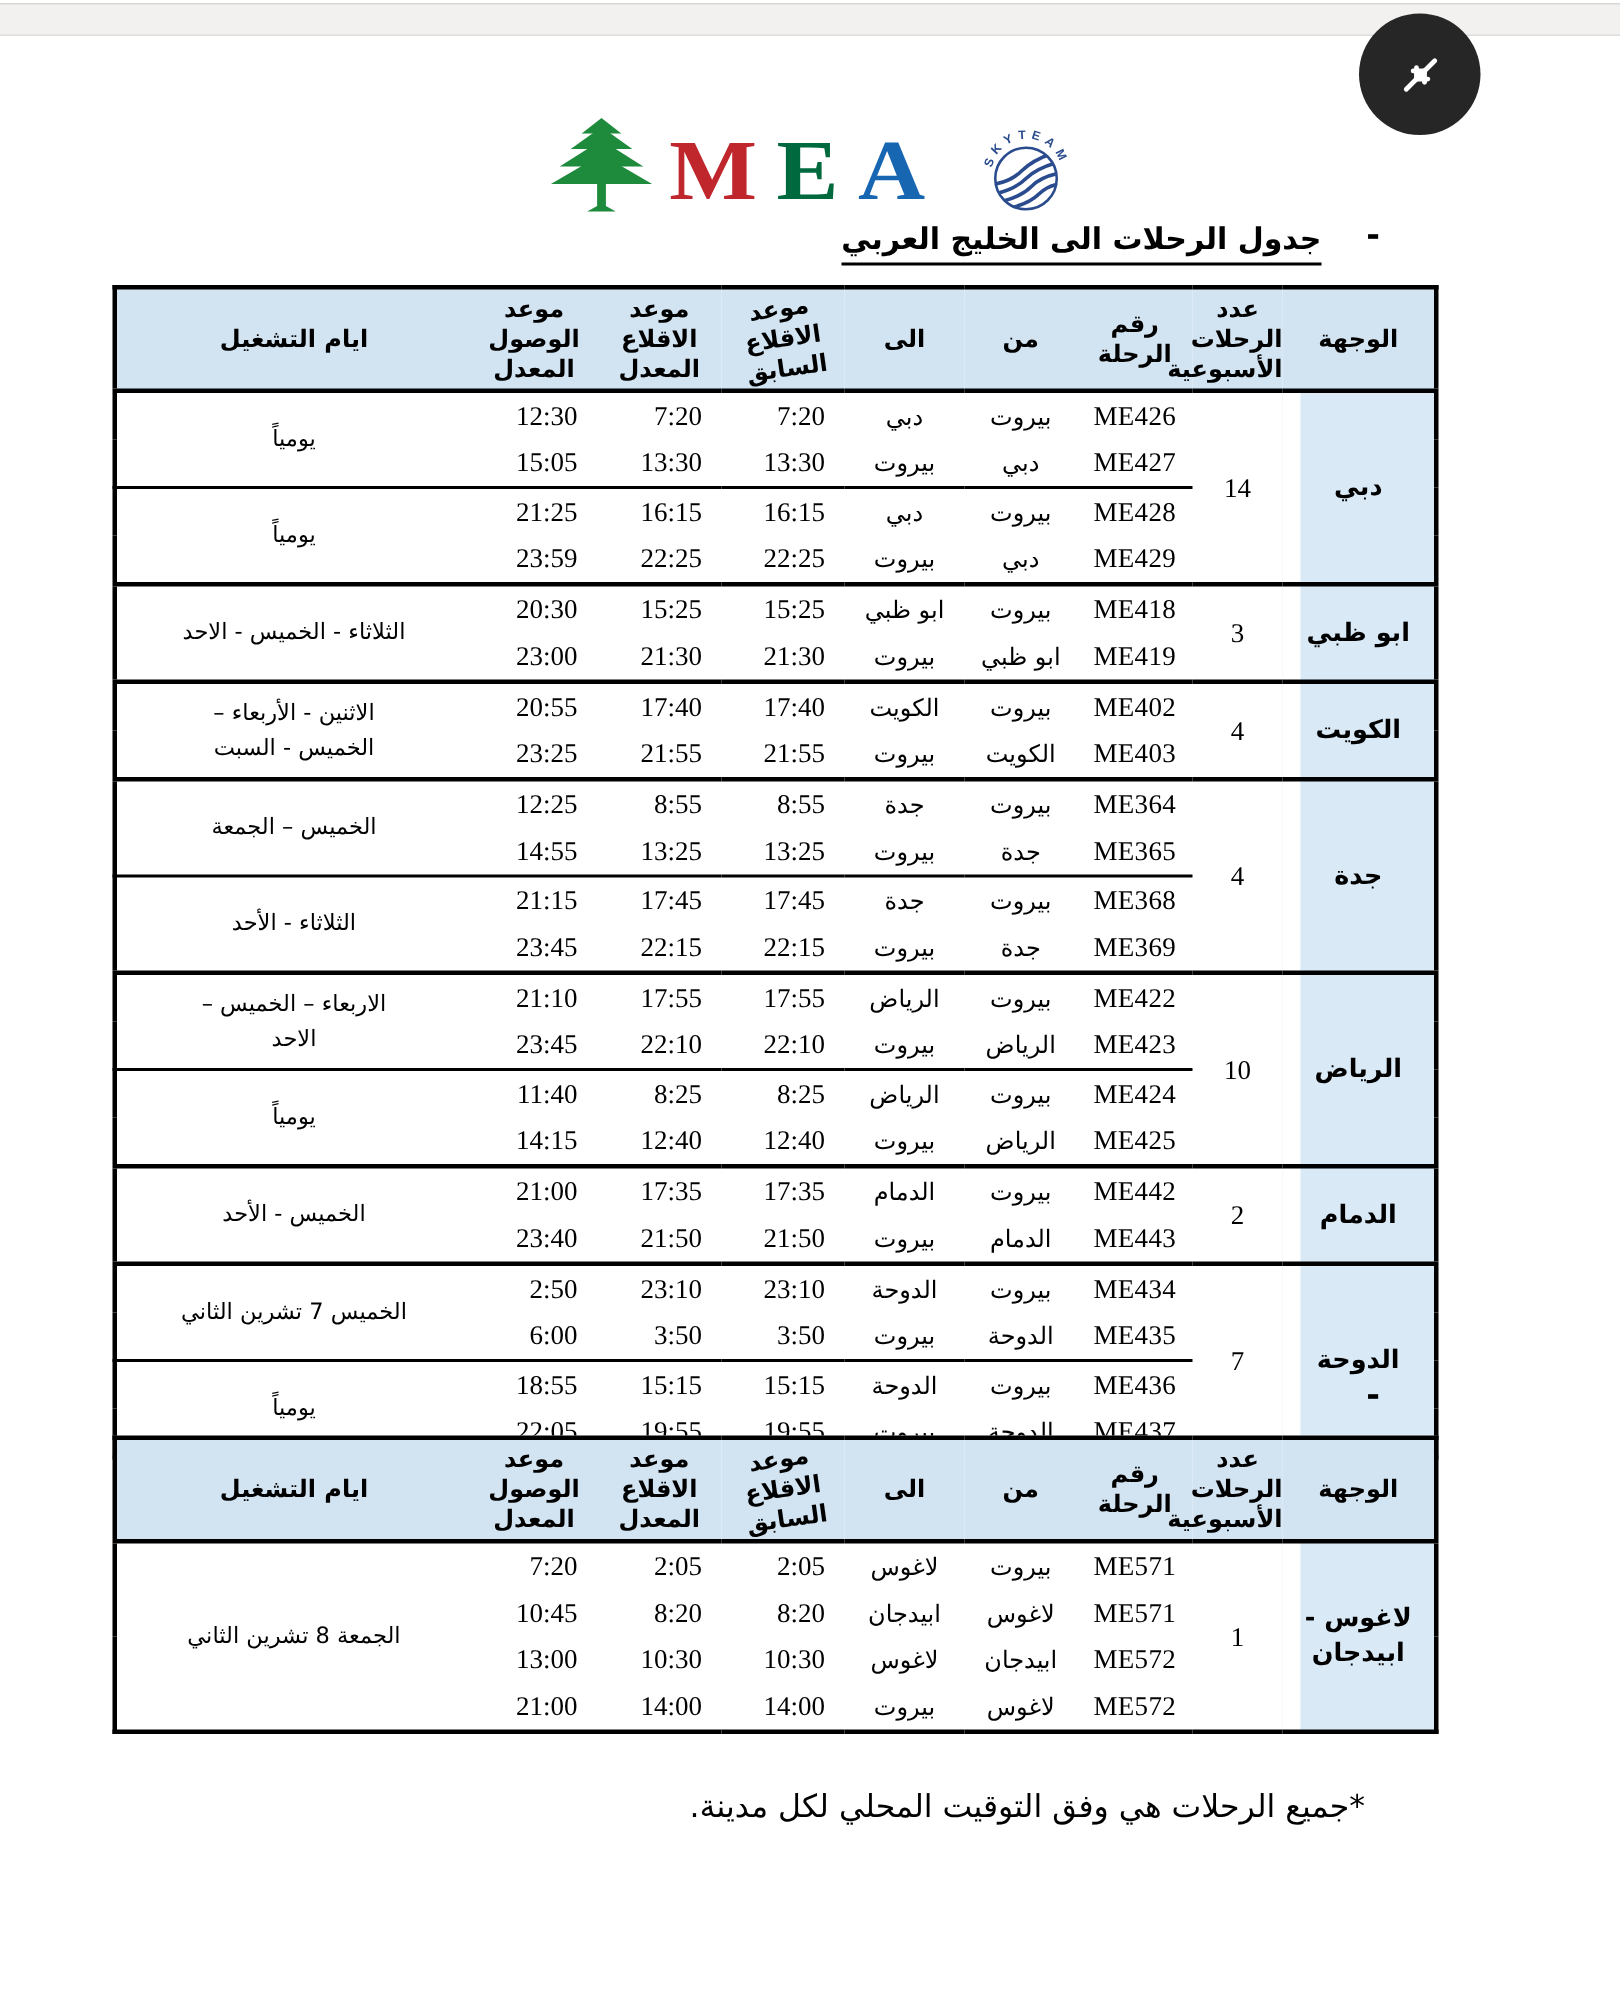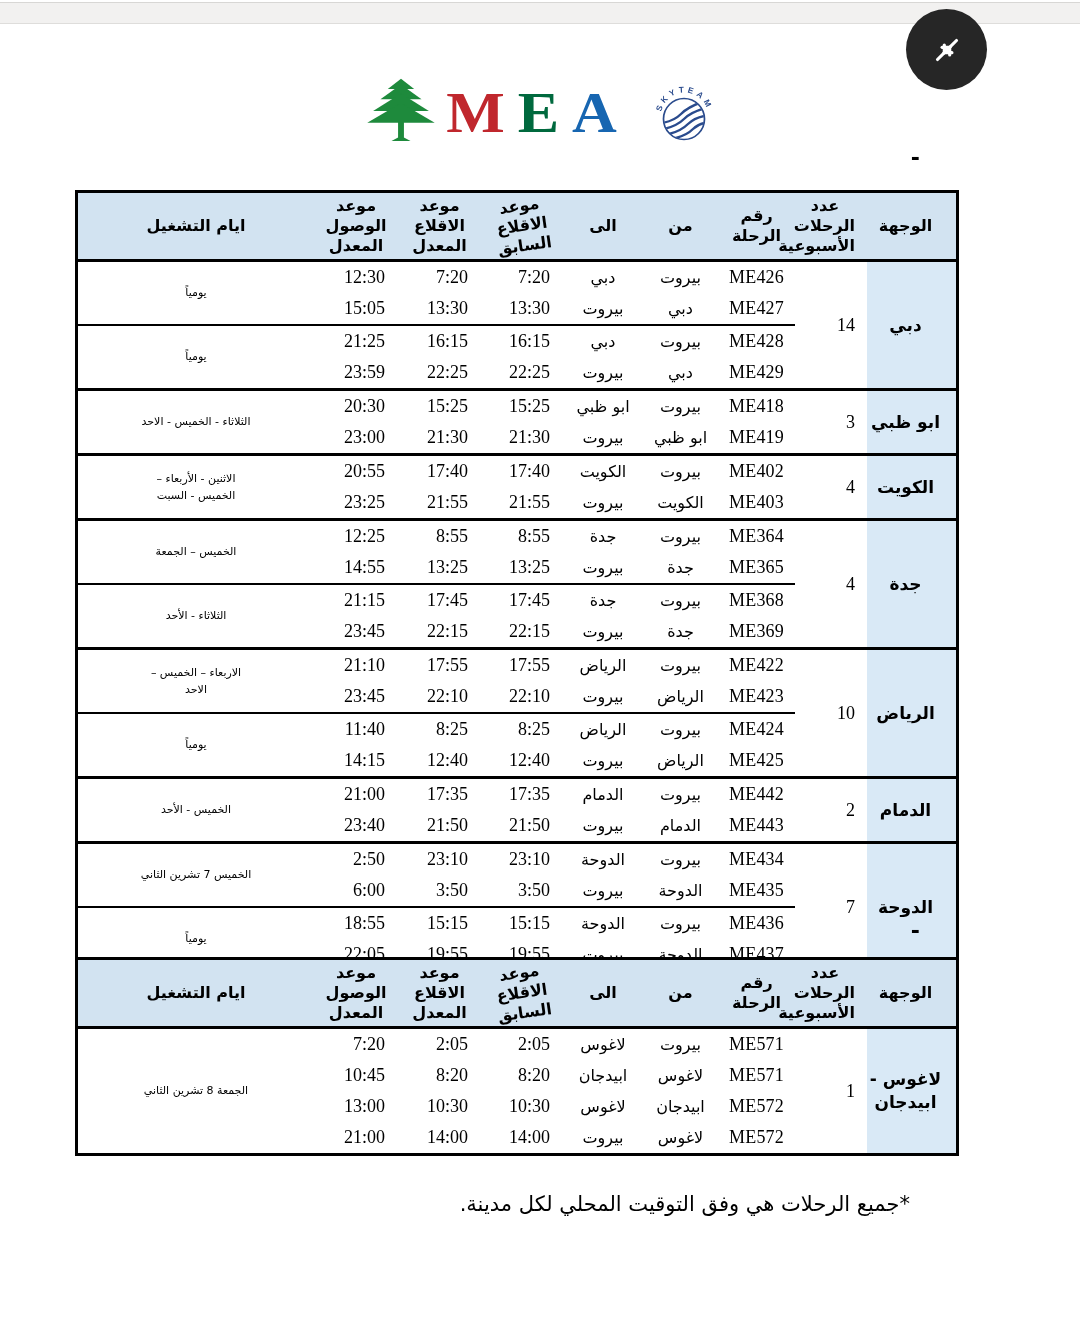--- a/index.html
+++ b/index.html
@@ -33,25 +33,25 @@
   #t1{top:957px;}
   .sched th{height:66px;background:#d2e3f1;border-bottom:3px solid #000;font-weight:bold;
             font-size:16px;line-height:1.25;white-space:pre-line;text-align:center;vertical-align:middle;
             font-family:"DejaVu Sans","Liberation Serif",sans-serif;overflow:visible;padding:0;}
   .sched td{height:31px;padding:0;text-align:center;vertical-align:middle;overflow:visible;}
   .tilt{display:inline-block;transform:rotate(-8deg);}
   .w-dest{width:101px;} .w-weekly{width:60px;} .w-fno{width:77px;} .w-from{width:75px;}
   .w-to{width:80px;} .w-pdep{width:82px;} .w-ndep{width:83px;} .w-narr{width:84px;} .w-days{width:236px;margin-left:41px;}
   td.dest{background:linear-gradient(to right,#ffffff 12px,#d9e9f6 12px);font-weight:bold;font-size:17px;
           white-space:pre-line;line-height:1.35;font-family:"DejaVu Sans",sans-serif;}
-  td.weekly{font-size:18px;direction:ltr;text-align:right;}
+  td.weekly{font-size:18px;direction:ltr;}
   td.latin{direction:ltr;font-size:18px;letter-spacing:.2px;}
   td.city{font-size:16px;font-family:"DejaVu Sans",sans-serif;}
   td.time{direction:ltr;text-align:right;padding-right:13px;font-size:18px;}
-  td.days{font-size:11px;white-space:pre-line;line-height:1.55;font-family:"DejaVu Sans",sans-serif;margin-left:20px;}
+  td.days{font-size:15px;white-space:pre-line;line-height:1.55;font-family:"DejaVu Sans",sans-serif;margin-left:20px;}
   td.gs{border-top:3px solid #000;}
   td.sep{border-top:2px solid #000;}
   
   .footnote{position:absolute;top:1192px;right:170px;font-size:21px;
             font-family:"DejaVu Sans","Liberation Serif",sans-serif;}
 </style>
 </head>
 <body>
 
 <div class="sheet">
@@ -101,20 +101,21 @@
           <path d="M12 51 Q25 48 32 41 T54 30"></path>
           <path d="M17 56 Q29 53 36 46 T57 37"></path>
           <path d="M24 60 Q35 57 41 51 T58 44"></path>
         </g>
       </svg>
     </span>
   </div>
 
   <div class="sec-title" id="title-gulf">
     <span class="dash">-</span>
+    <span class="t">جدول الرحلات الى الخليج العربي</span>
   </div>
 
   <table class="sched" id="t0">
       <thead>
         <tr>
           <th class="w-dest">الوجهة</th>
           <th class="w-weekly">عدد
 الرحلات
 الأسبوعية</th>
           <th class="w-fno">رقم الرحلة</th>

